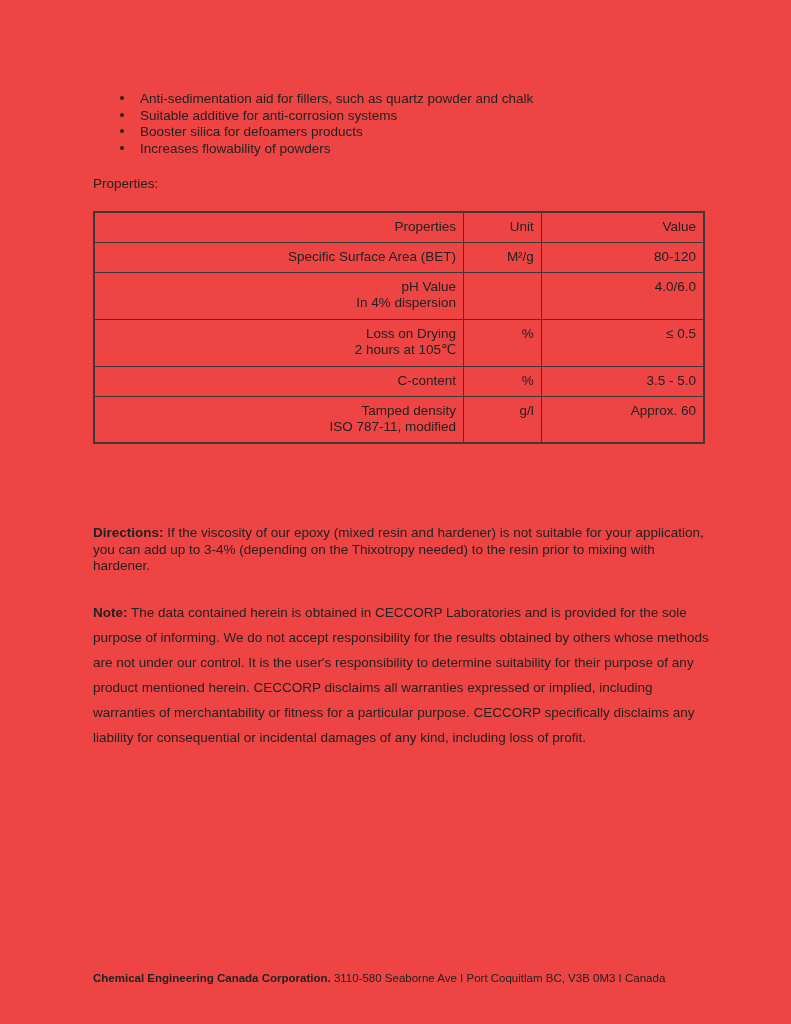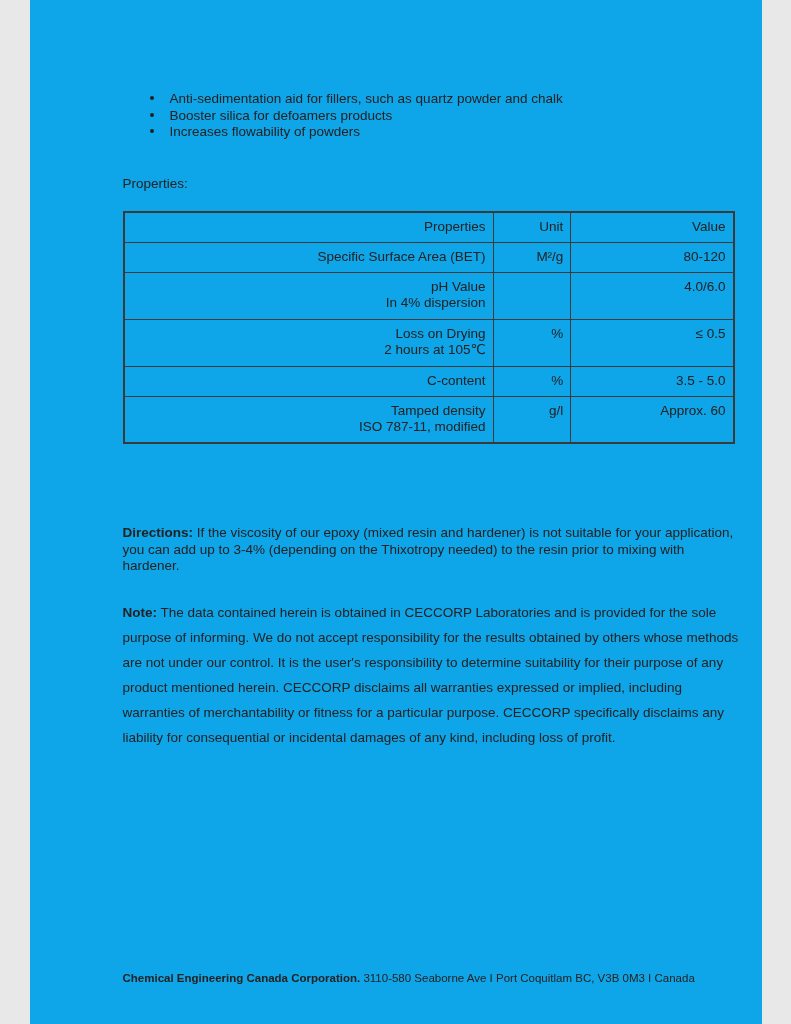--- a/index.html
+++ b/index.html
@@ -1,20 +1,20 @@
 <!DOCTYPE html>
 <html><head>
 <meta charset="utf-8">
 <style>
   html, body { margin: 0; padding: 0; background: #e8e8e8; }
   .page {
     position: relative;
-    width: 732px;
+    width: 791px;
     height: 1024px;
-    background: #0ea5e9;
+    background: #ef4444;
     font-family: "Liberation Sans", "DejaVu Sans", sans-serif;
     color: #222222;
     overflow: hidden;
     margin: 0 auto;
   }
 
   
   .bullets {
     position: absolute;
     top: 91px;
@@ -106,20 +106,24 @@
 
 <div class="page">
 
   <div class="bullets">
     <div class="bullet-row">
       <span class="bullet-dot"></span>
       <span class="bullet-text">Anti-sedimentation aid for fillers, such as quartz powder and chalk</span>
     </div>
     <div class="bullet-row">
       <span class="bullet-dot"></span>
+      <span class="bullet-text">Suitable additive for anti-corrosion systems</span>
+    </div>
+    <div class="bullet-row">
+      <span class="bullet-dot"></span>
       <span class="bullet-text">Booster silica for defoamers products</span>
     </div>
     <div class="bullet-row">
       <span class="bullet-dot"></span>
       <span class="bullet-text">Increases flowability of powders</span>
     </div>
   </div>
 
   <div class="props-label">Properties:</div>
 

